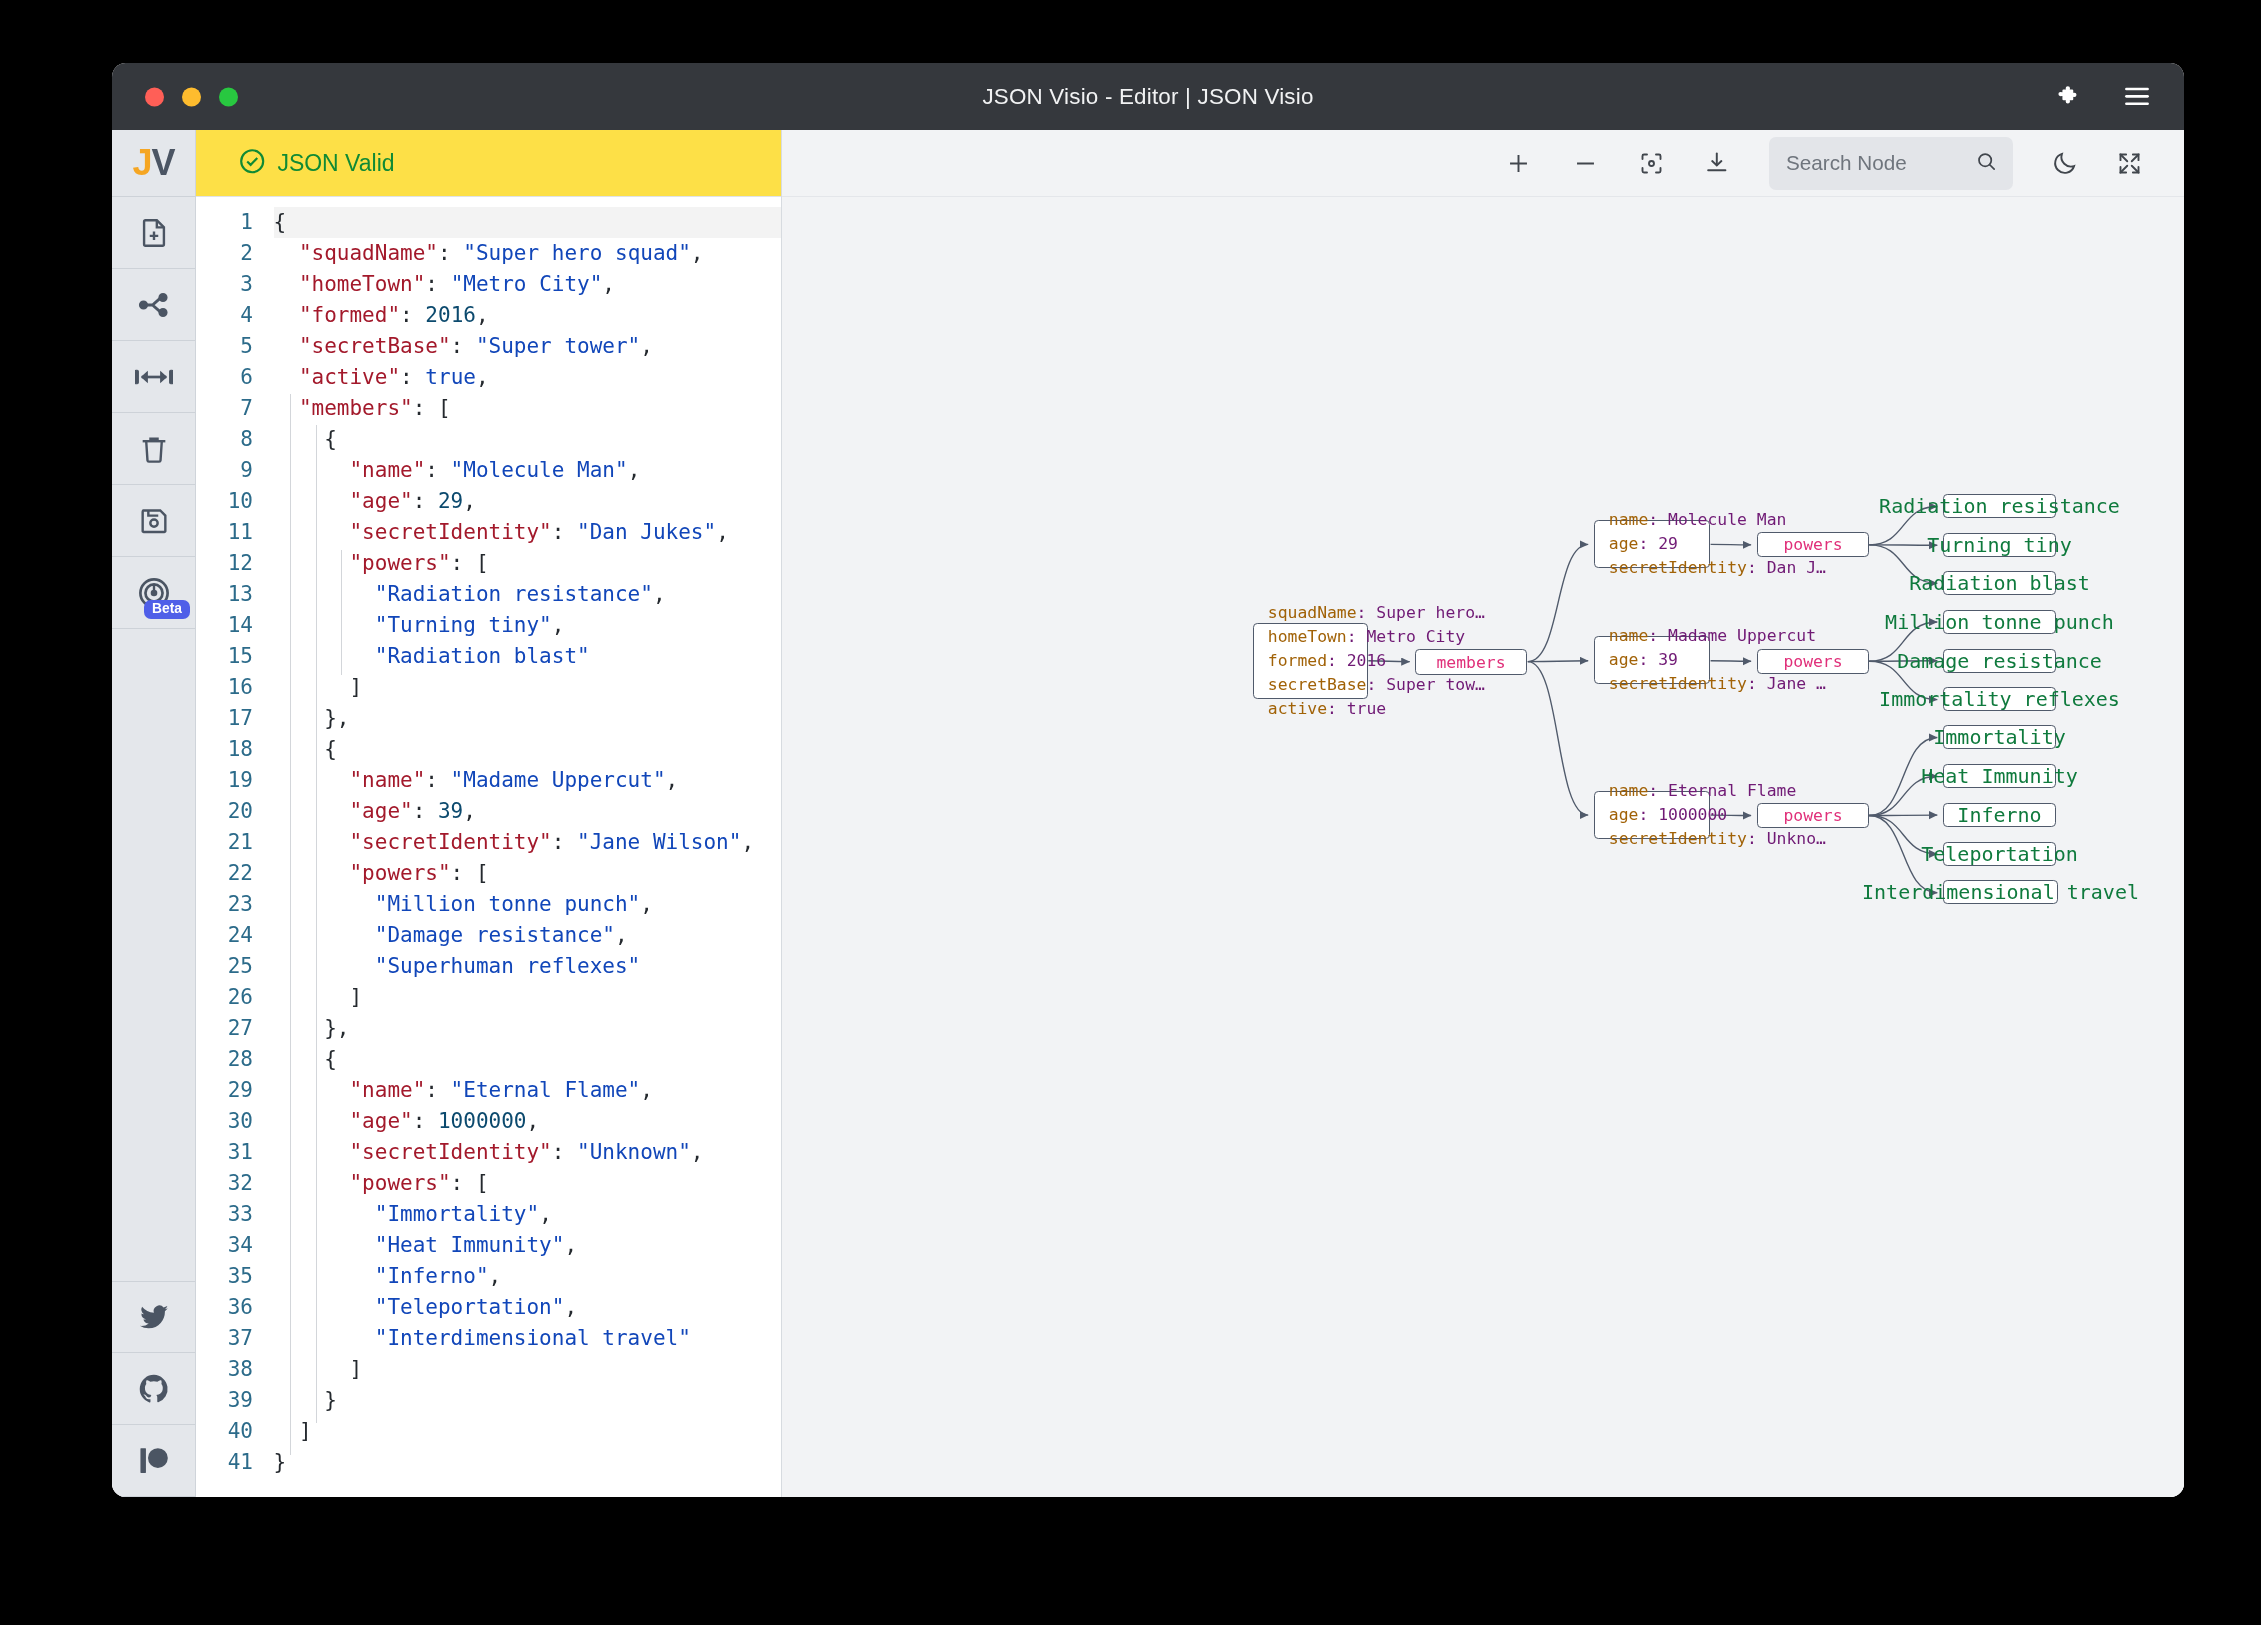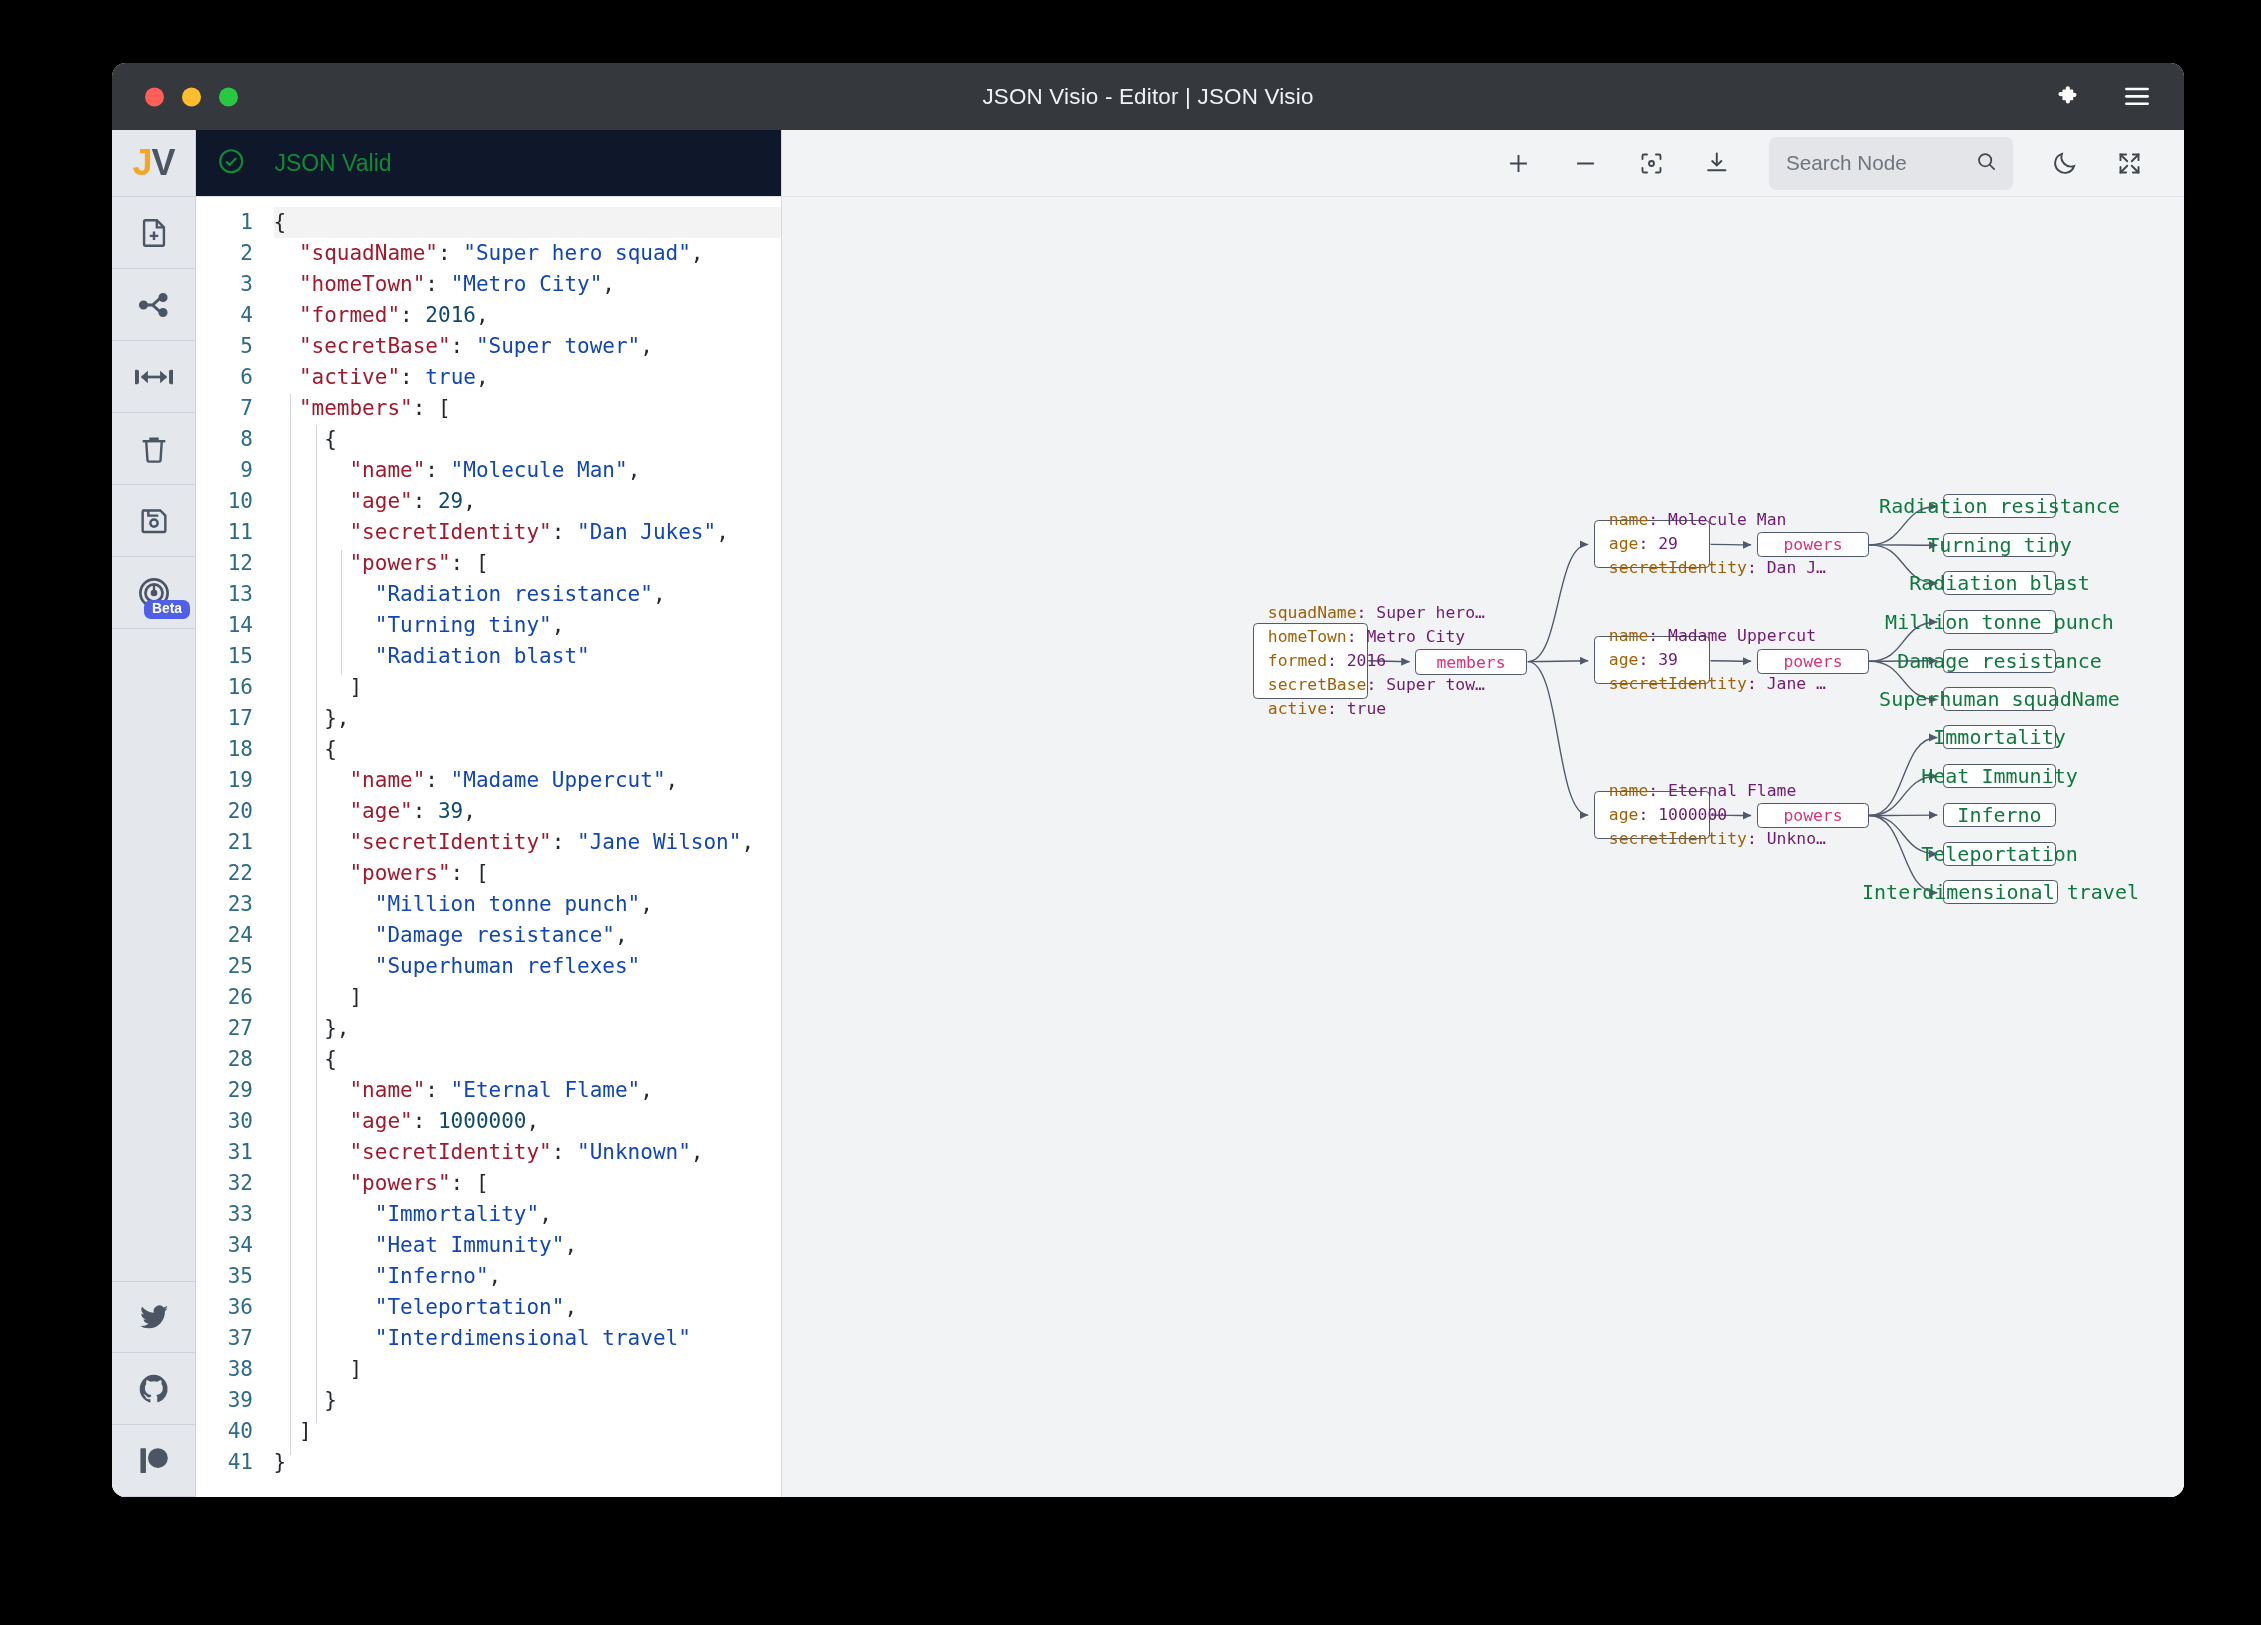--- a/index.html
+++ b/index.html
@@ -69,24 +69,24 @@
   
   .editor {
     width: 586px; flex: 0 0 586px;
     display: flex; flex-direction: column;
     border-right: 0.9px solid #d7dbe0;
     background: #ffffff;
     position: relative;
   }
   .valid-bar {
     height: 67px; flex: 0 0 67px;
-    background: #0f172a;
+    background: #fde047;
     border-bottom: 0.9px solid #e0e3e7;
-    display: flex; align-items: center; gap: 29px;
-    padding-left: 21px;
+    display: flex; align-items: center; gap: 11px;
+    padding-left: 42px;
   }
   .valid-text { color: #108a35; font-size: 23px; }
   .code-wrap {
     flex: 1 1 auto; display: flex; overflow: hidden;
     font-family: "DejaVu Sans Mono", "Liberation Mono", monospace;
     font-size: 21px; line-height: 31px;
     position: relative;
   }
   .gutter {
     width: 69px; flex: 0 0 69px;
@@ -440,21 +440,21 @@
             <div class="node-row"><span class="nk">secretIdentity</span><span class="nv">: Unkno…</span></div>
           </div>
           <div class="node key" style="left: 975px; top: 335px; width: 112px; height: 25px;">powers</div>
           <div class="node key" style="left: 975px; top: 452px; width: 112px; height: 25px;">powers</div>
           <div class="node key" style="left: 975px; top: 606px; width: 112px; height: 25px;">powers</div>
           <div class="node leaf" style="left: 1161px; top: 297px; width: 113px; height: 24px;">Radiation resistance</div>
           <div class="node leaf" style="left: 1161px; top: 336px; width: 113px; height: 24px;">Turning tiny</div>
           <div class="node leaf" style="left: 1161px; top: 374px; width: 113px; height: 24px;">Radiation blast</div>
           <div class="node leaf" style="left: 1161px; top: 413px; width: 113px; height: 24px;">Million tonne punch</div>
           <div class="node leaf" style="left: 1161px; top: 452px; width: 113px; height: 24px;">Damage resistance</div>
-          <div class="node leaf" style="left: 1161px; top: 490px; width: 113px; height: 24px;">Superhuman squadName</div>
+          <div class="node leaf" style="left: 1161px; top: 490px; width: 113px; height: 24px;">Immortality reflexes</div>
           <div class="node leaf" style="left: 1161px; top: 528px; width: 113px; height: 24px;">Immortality</div>
           <div class="node leaf" style="left: 1161px; top: 567px; width: 113px; height: 24px;">Heat Immunity</div>
           <div class="node leaf" style="left: 1161px; top: 606px; width: 113px; height: 24px;">Inferno</div>
           <div class="node leaf" style="left: 1161px; top: 645px; width: 113px; height: 24px;">Teleportation</div>
           <div class="node leaf" style="left: 1161px; top: 683px; width: 115px; height: 24px;">Interdimensional travel</div>
         </div>
     </div>
 
   </div>
 </div>

